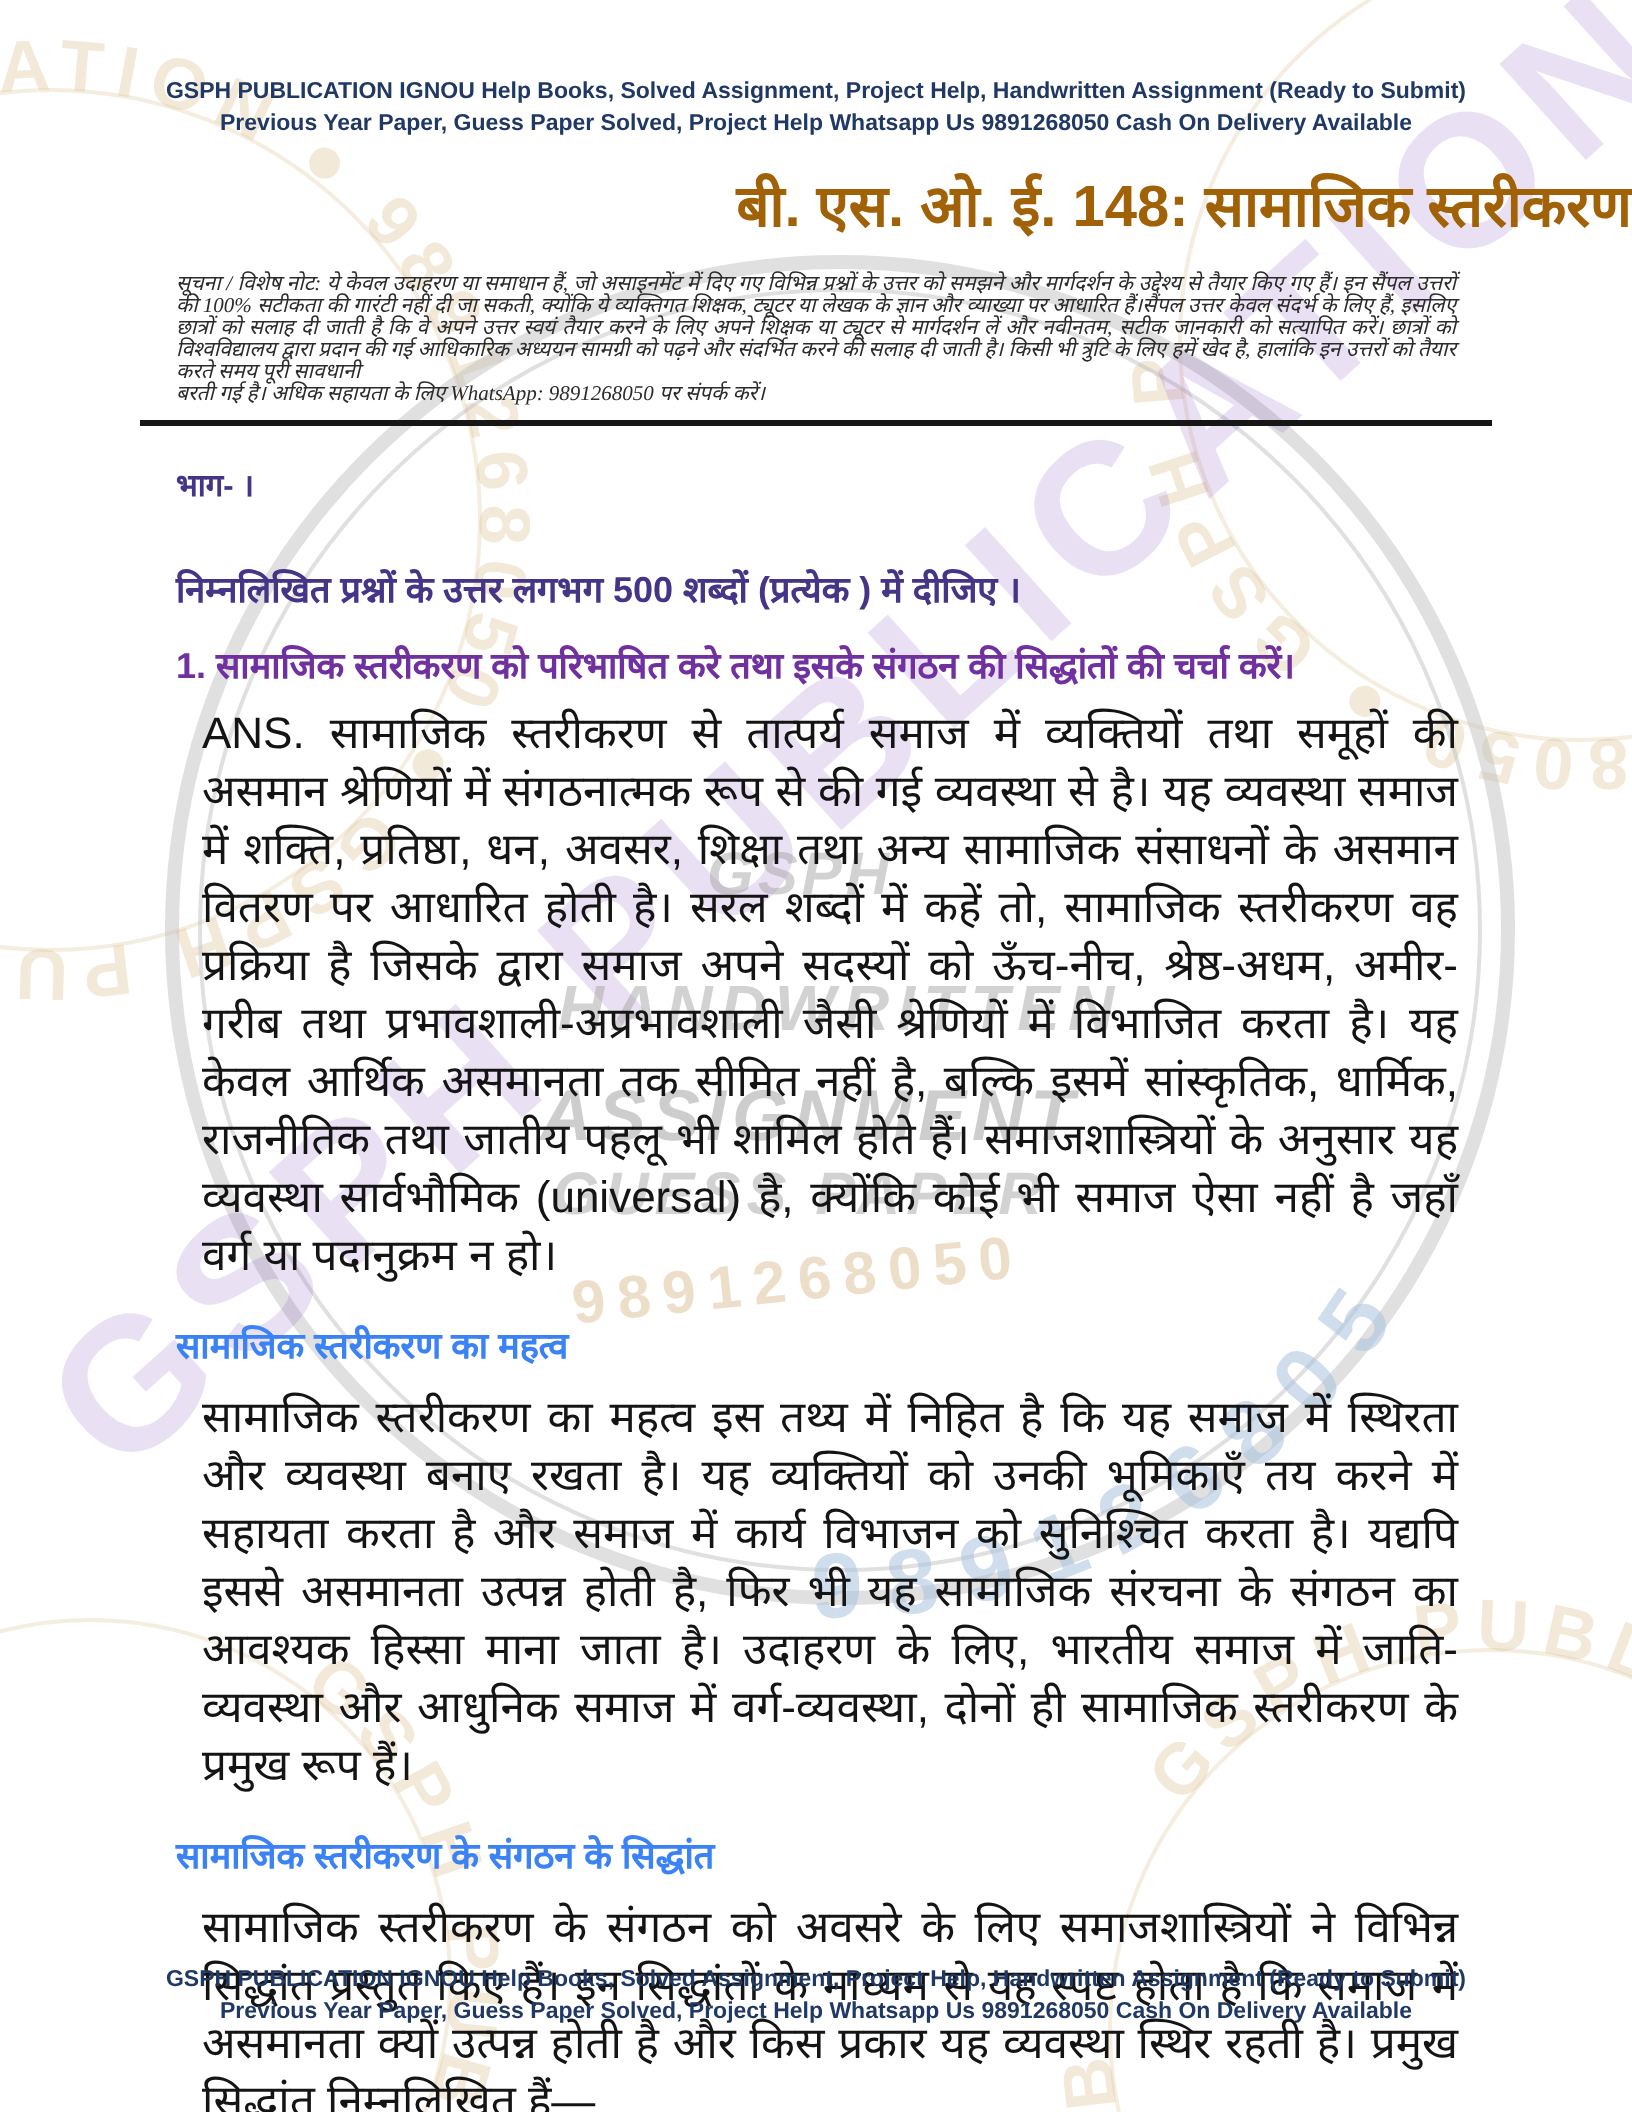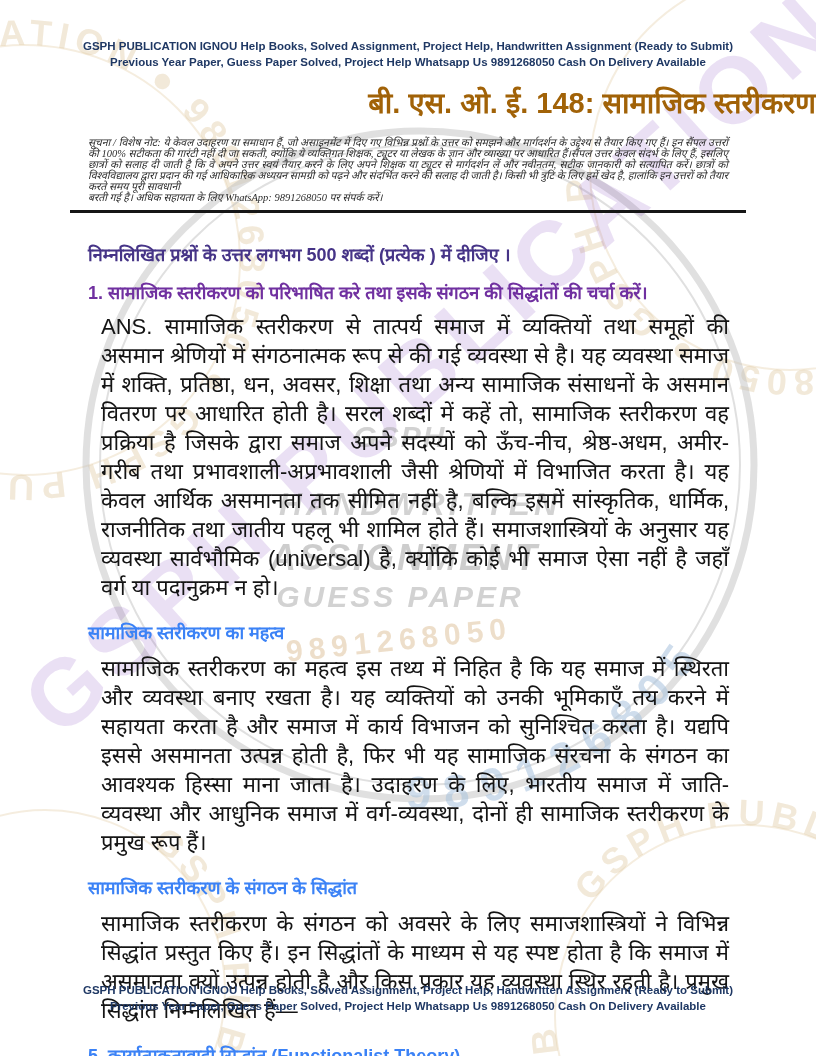--- a/index.html
+++ b/index.html
@@ -89,20 +89,21 @@
     <h1 class="doc-title">बी. एस. ओ. ई. 148: सामाजिक स्तरीकरण</h1>
 
     <div class="notice">
       <span>सूचना / विशेष नोट: ये केवल उदाहरण या समाधान हैं, जो असाइनमेंट में दिए गए विभिन्न प्रश्नों के उत्तर को समझने और मार्गदर्शन के उद्देश्य से तैयार किए गए हैं। इन सैंपल उत्तरों की 100% सटीकता की गारंटी नहीं दी जा सकती, क्योंकि ये व्यक्तिगत शिक्षक, ट्यूटर या लेखक के ज्ञान और व्याख्या पर आधारित हैं।सैंपल उत्तर केवल संदर्भ के लिए हैं, इसलिए छात्रों को सलाह दी जाती है कि वे अपने उत्तर स्वयं तैयार करने के लिए अपने शिक्षक या ट्यूटर से मार्गदर्शन लें और नवीनतम, सटीक जानकारी को सत्यापित करें। छात्रों को विश्वविद्यालय द्वारा प्रदान की गई आधिकारिक अध्ययन सामग्री को पढ़ने और संदर्भित करने की सलाह दी जाती है। किसी भी त्रुटि के लिए हमें खेद है, हालांकि इन उत्तरों को तैयार करते समय पूरी सावधानी</span>
       <div class="notice-last">बरती गई है। अधिक सहायता के लिए WhatsApp: 9891268050 पर संपर्क करें।</div>
     </div>
 
     <div class="rule"></div>
 
     <div class="main">
+      <div class="part">भाग- ।</div>
       <div class="instruction">निम्नलिखित प्रश्नों के उत्तर लगभग 500 शब्दों (प्रत्येक ) में दीजिए ।</div>
       <div class="question">1. सामाजिक स्तरीकरण को परिभाषित करे तथा इसके संगठन की सिद्धांतों की चर्चा करें।</div>
 
       <p class="body-para">ANS. सामाजिक स्तरीकरण से तात्पर्य समाज में व्यक्तियों तथा समूहों की असमान श्रेणियों में संगठनात्मक रूप से की गई व्यवस्था से है। यह व्यवस्था समाज में शक्ति, प्रतिष्ठा, धन, अवसर, शिक्षा तथा अन्य सामाजिक संसाधनों के असमान वितरण पर आधारित होती है। सरल शब्दों में कहें तो, सामाजिक स्तरीकरण वह प्रक्रिया है जिसके द्वारा समाज अपने सदस्यों को ऊँच-नीच, श्रेष्ठ-अधम, अमीर-गरीब तथा प्रभावशाली-अप्रभावशाली जैसी श्रेणियों में विभाजित करता है। यह केवल आर्थिक असमानता तक सीमित नहीं है, बल्कि इसमें सांस्कृतिक, धार्मिक, राजनीतिक तथा जातीय पहलू भी शामिल होते हैं। समाजशास्त्रियों के अनुसार यह व्यवस्था सार्वभौमिक (universal) है, क्योंकि कोई भी समाज ऐसा नहीं है जहाँ वर्ग या पदानुक्रम न हो।</p>
 
       <h3 class="sec-head">सामाजिक स्तरीकरण का महत्व</h3>
       <p class="body-para after-head">सामाजिक स्तरीकरण का महत्व इस तथ्य में निहित है कि यह समाज में स्थिरता और व्यवस्था बनाए रखता है। यह व्यक्तियों को उनकी भूमिकाएँ तय करने में सहायता करता है और समाज में कार्य विभाजन को सुनिश्चित करता है। यद्यपि इससे असमानता उत्पन्न होती है, फिर भी यह सामाजिक संरचना के संगठन का आवश्यक हिस्सा माना जाता है। उदाहरण के लिए, भारतीय समाज में जाति-व्यवस्था और आधुनिक समाज में वर्ग-व्यवस्था, दोनों ही सामाजिक स्तरीकरण के प्रमुख रूप हैं।</p>
 
       <h3 class="sec-head">सामाजिक स्तरीकरण के संगठन के सिद्धांत</h3>
       <p class="body-para after-head">सामाजिक स्तरीकरण के संगठन को अवसरे के लिए समाजशास्त्रियों ने विभिन्न सिद्धांत प्रस्तुत किए हैं। इन सिद्धांतों के माध्यम से यह स्पष्ट होता है कि समाज में असमानता क्यों उत्पन्न होती है और किस प्रकार यह व्यवस्था स्थिर रहती है। प्रमुख सिद्धांत निम्नलिखित हैं—</p>

